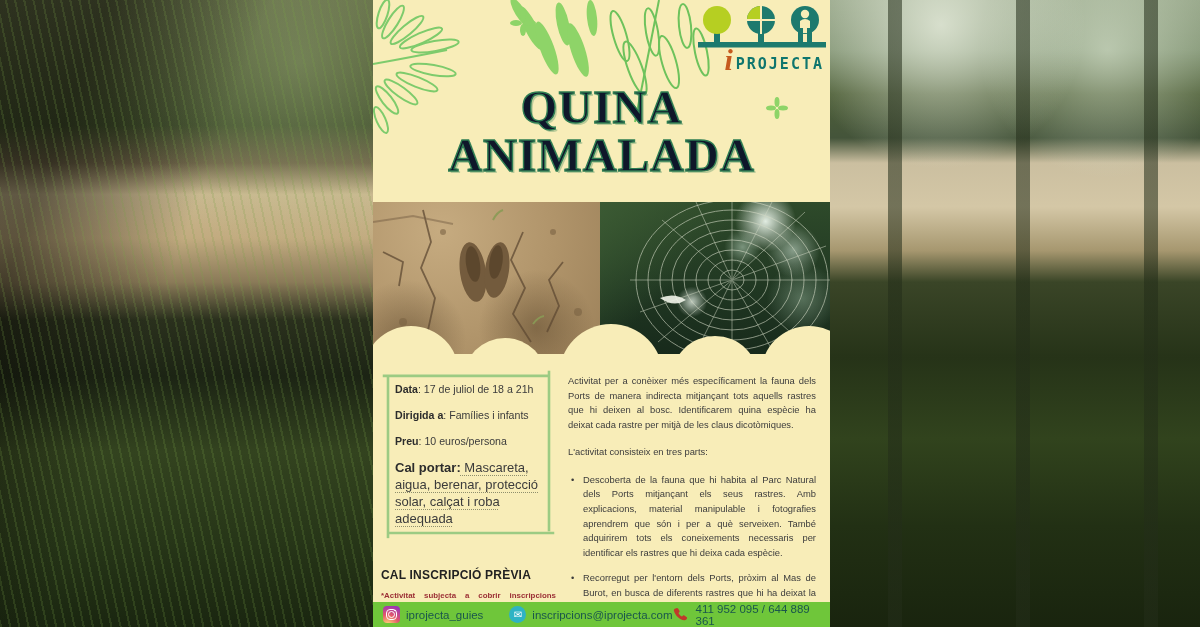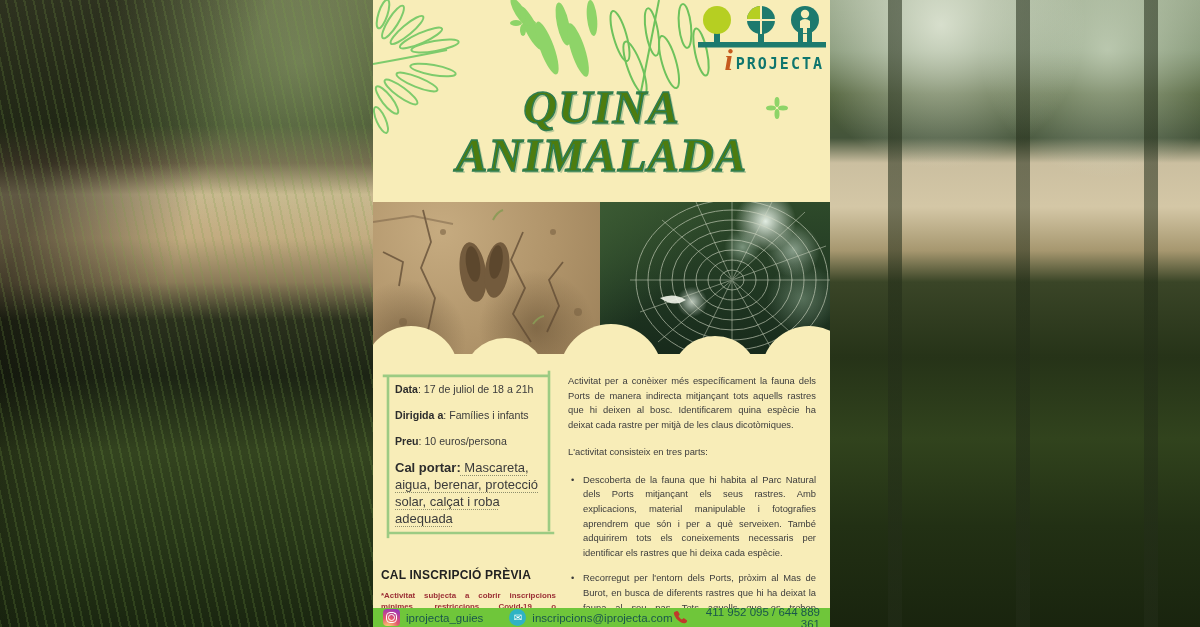--- a/index.html
+++ b/index.html
@@ -40,23 +40,23 @@
   
   .logo{position:absolute;top:4px;right:2px;width:190px;text-align:right;}
   .logo svg{display:block;margin-left:auto;}
   .logo-text{display:flex;align-items:flex-end;justify-content:flex-end;margin-top:-4px;padding-right:4px;}
   .logo-i{font-family:"Liberation Serif",serif;font-style:italic;font-weight:700;
     color:#c65a1e;font-size:30px;line-height:.8;margin-right:3px;}
   .logo-word{font-family:"DejaVu Sans Mono",monospace;font-weight:700;letter-spacing:2px;
     color:#0f766e;font-size:15px;line-height:1;}
   
   .title{position:absolute;top:84px;left:0;width:100%;text-align:center;
-    font-family:"Liberation Serif",serif;font-weight:700;color:#4d7c0f;
+    font-family:"Liberation Serif",serif;font-weight:700;color:#0f172a;
     -webkit-text-stroke:1.4px #2e7d52;letter-spacing:1px;line-height:1.02;
-    text-shadow:2px 2px 0 rgba(46,125,82,.30);font-style:italic;}
+    text-shadow:2px 2px 0 rgba(46,125,82,.30);}
   .title .ln{display:block;font-size:47px;}
   
   .photos{position:absolute;top:202px;left:0;width:457px;height:161px;display:flex;}
   .photo{position:relative;height:100%;overflow:hidden;}
   .photo-track{
     width:227px;
     background:
       radial-gradient(circle at 72% 78%, rgba(80,60,35,.45), transparent 28%),
       radial-gradient(circle at 15% 85%, rgba(85,65,40,.5), transparent 25%),
       radial-gradient(circle at 30% 18%, #c6ab80, #b0946a 55%, #9b8059 100%);
@@ -88,23 +88,23 @@
   .detail-row.small .val{text-decoration:underline dotted 1px #8f8f6d;text-underline-offset:3px;}
   .insc-head{margin-top:28px;font-size:12px;font-weight:700;color:#222;letter-spacing:.2px;}
   .note{margin-top:8px;font-size:7.9px;font-weight:700;color:#9b2f35;line-height:1.4;text-align:justify;}
   
   .desc{font-size:9.4px;color:#3c3c3c;line-height:1.55;text-align:justify;}
   .desc p{margin:0 0 13px;}
   .desc ul{margin:10px 0 0;padding:0;list-style:none;}
   .desc li{position:relative;padding-left:15px;margin-bottom:11px;}
   .desc li::before{content:"•";position:absolute;left:3px;top:0;color:#3c3c3c;}
   
-  .footer{position:absolute;left:0;bottom:0;width:457px;height:19px;background:#6fc63a;
+  .footer{position:absolute;left:0;bottom:0;width:457px;height:25px;background:#6fc63a;
     display:flex;align-items:center;padding:0 10px;box-sizing:border-box;
-    color:#1a564c;font-size:11.5px;text-align:right;}
+    color:#1a564c;font-size:11.5px;}
   .contact{display:flex;align-items:center;gap:6px;}
   .ig{position:relative;width:17px;height:17px;border-radius:4px;flex:0 0 auto;
     background:radial-gradient(circle at 28% 115%, #fdd074 8%, #e2566d 48%, #9b36b7 88%);}
   .ig::before{content:"";position:absolute;inset:2.6px;border:1.2px solid #fff;border-radius:4px;}
   .ig::after{content:"";position:absolute;left:5.2px;top:5.2px;width:5.2px;height:5.2px;
     border:1.2px solid #fff;border-radius:50%;}
   .ig .dot{position:absolute;right:4px;top:3.6px;width:1.8px;height:1.8px;background:#fff;border-radius:50%;}
   .mail{width:17px;height:17px;border-radius:50%;background:#2fb3c4;color:#fff;
     display:flex;align-items:center;justify-content:center;font-size:10px;line-height:1;flex:0 0 auto;}
   .phone-ic{width:15px;height:15px;flex:0 0 auto;}

